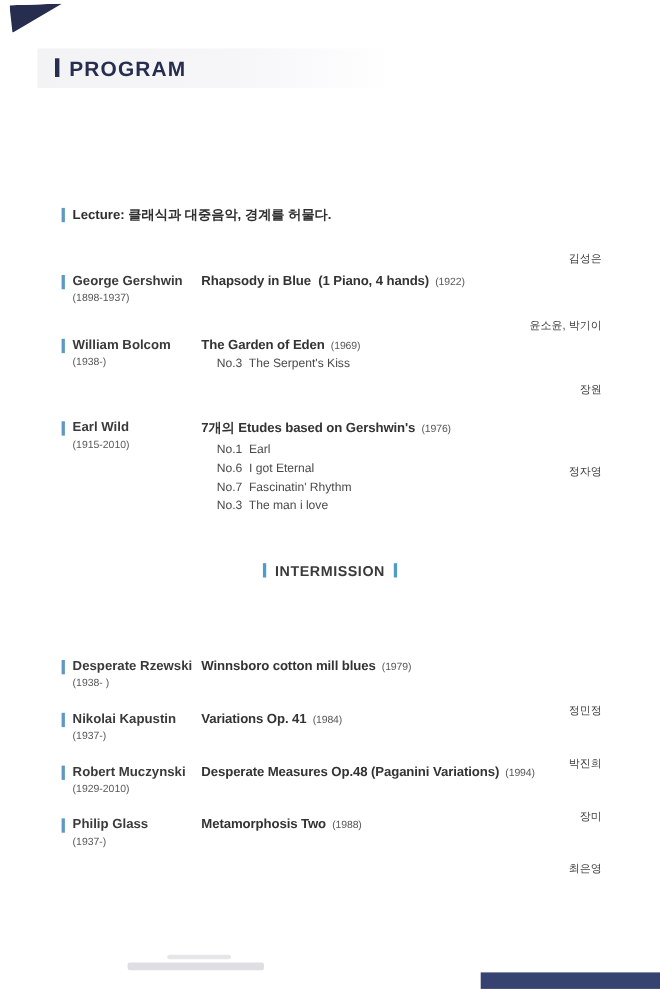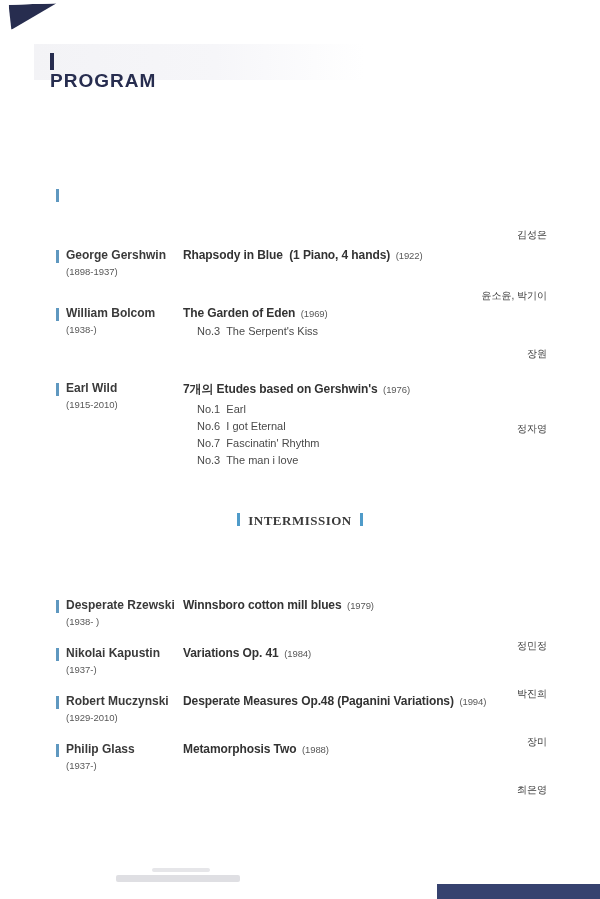--- a/index.html
+++ b/index.html
@@ -14,21 +14,21 @@
     position:absolute; left:9px; top:4px; width:48px; height:25px;
     background:var(--navy,#272d4f);
     clip-path:polygon(0 0,100% 0,4% 100%);
     transform:rotate(-2deg);
   }
   
   .header-band {
     position:absolute; left:34px; top:44px; width:330px; height:36px;
     background:linear-gradient(90deg,#f3f3f6 0%,#f6f6f9 55%,rgba(255,255,255,0) 100%);
   }
-  .program-header { position:absolute; left:50px; top:53px; display:flex; align-items:flex-start;flex-direction:column; }
+  .program-header { position:absolute; left:50px; top:53px; display:flex; align-items:flex-start; }
   .header-bar { width:4px; height:17px; background:var(--navy,#272d4f); margin-right:9px; }
   .header-title { font-size:19px; font-weight:bold; color:var(--navy,#272d4f); letter-spacing:1px; }
 
   .acc-bar { position:absolute; left:56px; top:2px; width:3px; height:13px; background:var(--accent-blue,#5f98c0); }
 
   .lecture-row { position:absolute; left:0; top:187px; width:600px; height:20px; }
   .lecture-label { position:absolute; left:66px; top:0; font-size:12px; font-weight:bold; color:#2f2f2f; white-space:pre; }
 
   .performer-col, .lecture-performer {
     position:absolute; left:437px; top:1px; width:110px; text-align:right;
@@ -44,21 +44,21 @@
   .composer-years { margin-top:4px; font-size:9.5px; color:#585858; white-space:pre; }
 
   .piece-col { position:absolute; left:183px; width:300px; }
   .piece-title { font-size:12px; font-weight:600; color:#333333; white-space:pre; letter-spacing:-0.1px; }
   .piece-year { font-size:9.5px; font-weight:400; color:#585858; margin-left:3px; }
   .movements { margin-top:3px; padding-left:14px; }
   .movement { font-size:11px; color:#4a4a4a; line-height:17px; white-space:pre; }
 
   .intermission { position:absolute; left:0; top:511px; width:600px; text-align:center; }
   .ibar { display:inline-block; width:3px; height:13px; background:#4f9bc9; vertical-align:-1px; }
-  .intermission-label { display:inline-block; margin:0 8px; font-size:13px; font-weight:bold; color:#3a3a3a; letter-spacing:0.5px;font-family:Liberation Serif, serif; }
+  .intermission-label { display:inline-block; margin:0 8px; font-size:13px; font-weight:bold; color:#3a3a3a; letter-spacing:0.5px; }
 
   
   .footer-smudge-1 { position:absolute; left:152px; top:868px; width:58px; height:4px; background:#e6e6e9; border-radius:2px; }
   .footer-smudge-2 { position:absolute; left:116px; top:875px; width:124px; height:7px; background:#dfdfe3; border-radius:2px; }
 
   
   .footer-bar { position:absolute; left:437px; top:884px; width:163px; height:15px; background:var(--footer-bar,#36426f); }
 </style>
 </head>
 <body>
@@ -68,20 +68,21 @@
   <div class="corner-triangle"></div>
   <div class="header-band"></div>
 
   <div class="program-header">
     <span class="header-bar"></span>
     <span class="header-title">PROGRAM</span>
   </div>
 
   <div class="lecture-row">
     <span class="acc-bar"></span>
+    <span class="lecture-label">Lecture: 클래식과 대중음악, 경계를 허물다.</span>
     <span class="lecture-performer">김성은</span>
   </div>
 
   <div id="first-half">
       <div class="prog-row fh-0">
         <span class="acc-bar"></span>
         <div class="composer-col">
           <div class="composer-name">George Gershwin</div>
           <div class="composer-years">(1898-1937)</div>
         </div>

